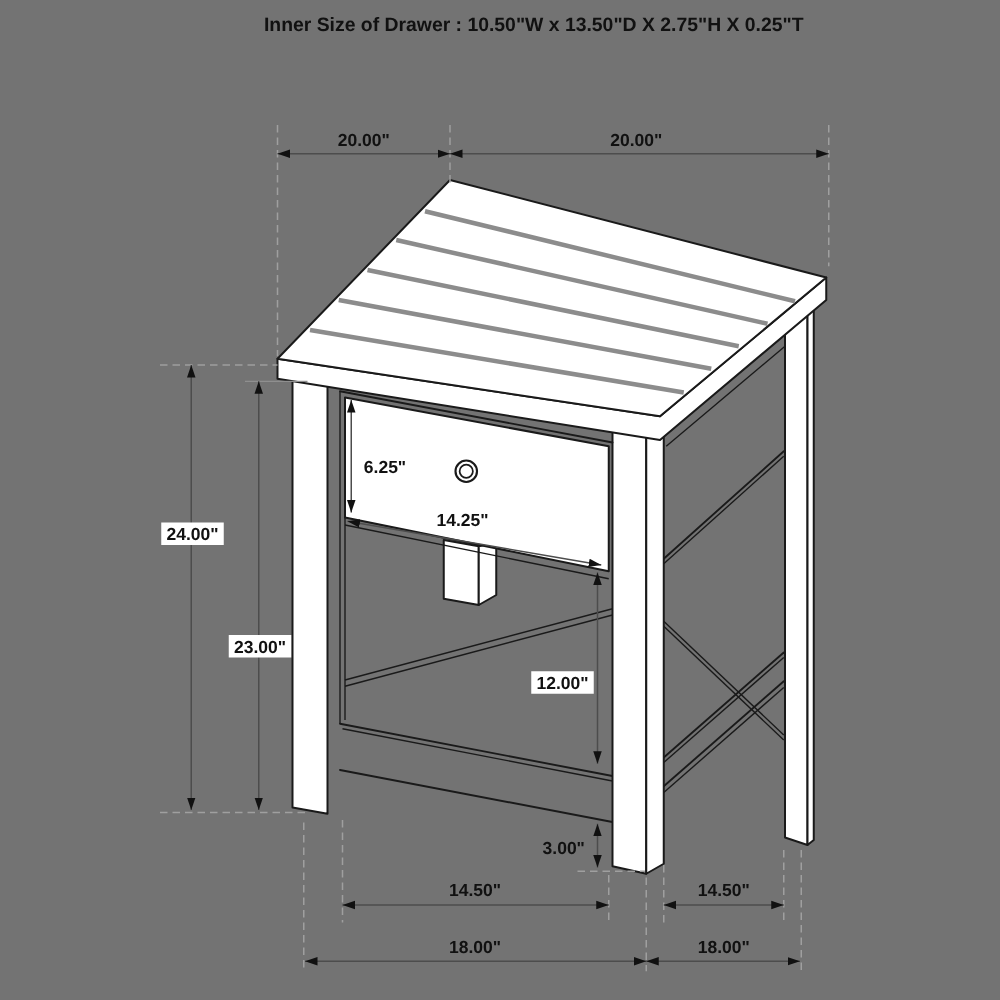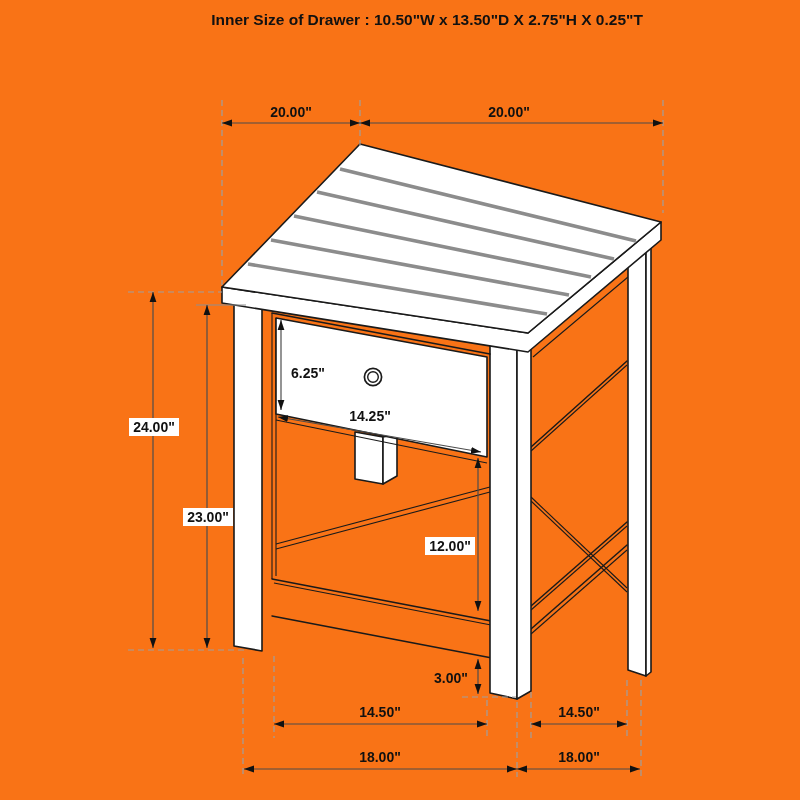--- a/index.html
+++ b/index.html
@@ -1,16 +1,16 @@
 <!DOCTYPE html>
 <html><head>
 <meta charset="utf-8">
 <style>
   html,body{margin:0;padding:0;background:#fff;}
-  .page{position:relative;width:800px;height:800px;background:#f97316;overflow:hidden;
+  .page{position:relative;width:800px;height:800px;background:#737373;overflow:hidden;
         font-family:"Liberation Sans", sans-serif;}
   svg{display:block;}
   text{font-family:"Liberation Sans", sans-serif;font-weight:bold;fill:#111;}
   .t-title{font-size:15.5px;}
   .t-dim{font-size:14px;}
   .outline{fill:#fff;stroke:#1a1a1a;stroke-width:1.6;stroke-linejoin:round;}
   .ln{fill:none;stroke:#1a1a1a;stroke-width:1.5;stroke-linejoin:round;stroke-linecap:round;}
   .ln-thin{fill:none;stroke:#1a1a1a;stroke-width:1.1;}
   .plank{fill:none;stroke:#8c8c8c;stroke-width:3.6;stroke-linecap:butt;}
   .dim{fill:none;stroke:#4d4d4d;stroke-width:1.2;}

